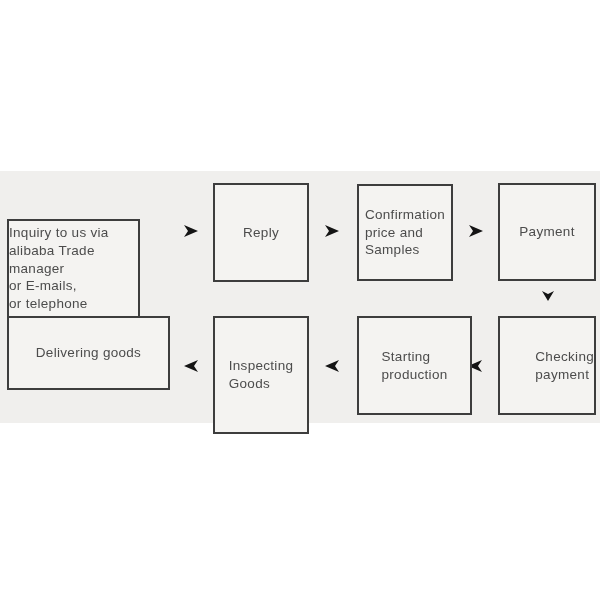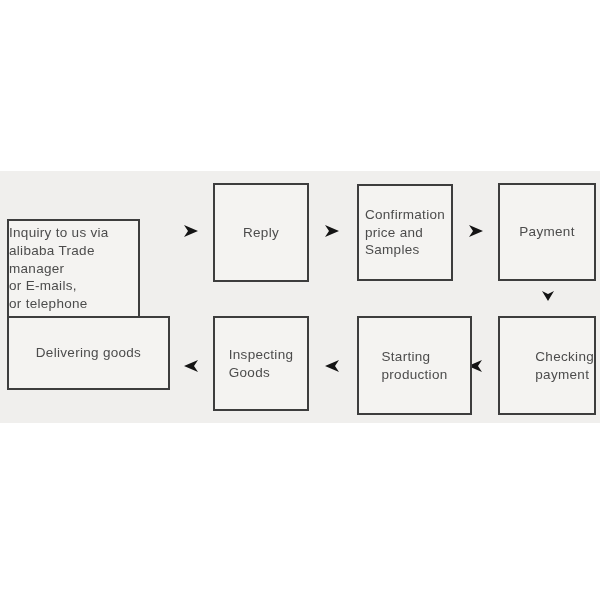--- a/index.html
+++ b/index.html
@@ -51,21 +51,21 @@
   }
   .arrow svg polygon { fill: currentColor; }
 
   
   #box-inquiry     { left: 7px;   top: 183px; width: 133px; height: 99px; margin-top: 36px; }
   #box-reply       { left: 213px; top: 183px; width: 96px;  height: 99px; }
   #box-confirmation{ left: 357px; top: 184px; width: 96px;  height: 97px; }
   #box-payment     { left: 498px; top: 183px; width: 98px;  height: 98px; }
   #box-checking    { left: 498px; top: 316px; width: 98px;  height: 99px; justify-content: flex-end; }
   #box-starting    { left: 357px; top: 316px; width: 115px;  height: 99px; }
-  #box-inspecting  { left: 213px; top: 316px; width: 96px;  height: 95px; }
+  #box-inspecting  { left: 213px; top: 316px; width: 96px;  height: 118px; }
   #box-delivering  { left: 7px;   top: 316px; width: 163px; height: 74px; }
 
   
   #arrow-top-1  { left: 184px; top: 225px; }
   #arrow-top-2  { left: 325px; top: 225px; }
   #arrow-top-3  { left: 469px; top: 225px; }
   #arrow-down   { left: 542px; top: 291px; }
   #arrow-bot-1  { left: 468px; top: 360px; }
   #arrow-bot-2  { left: 325px; top: 360px; }
   #arrow-bot-3  { left: 184px; top: 360px; }

